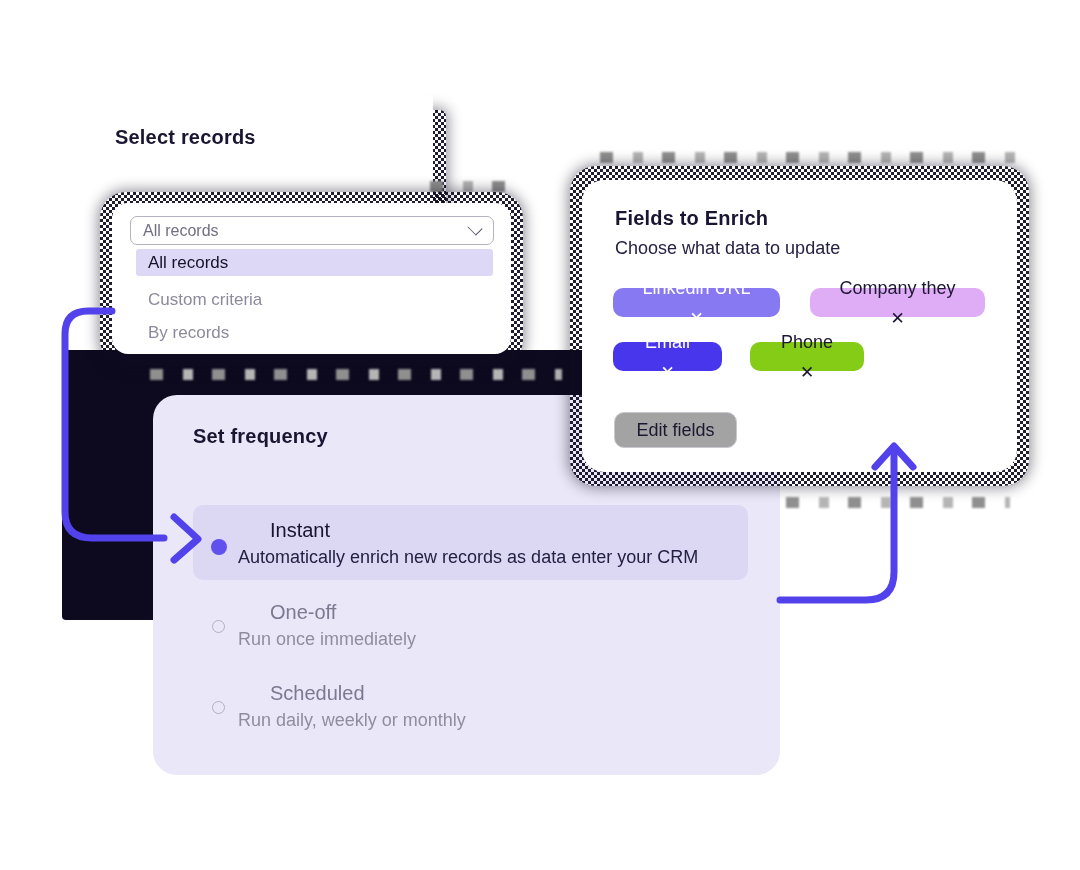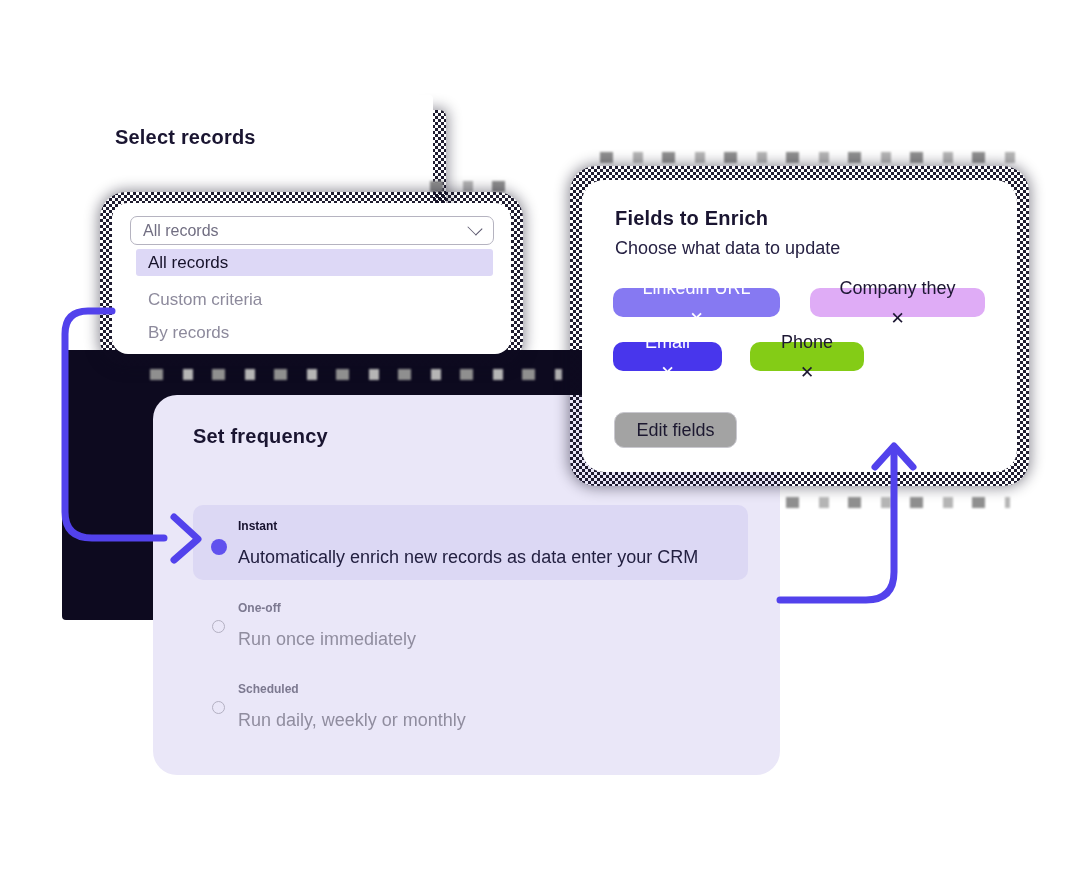--- a/index.html
+++ b/index.html
@@ -51,21 +51,21 @@
             border:1.5px solid #c9c8cf;border-radius:10px;background:#a3a3a3;display:flex;
             align-items:center;justify-content:center;font-size:18px;color:#1c1830;}
 
   
   .card-freq{left:153px;top:395px;width:627px;height:380px;background:#eae7f8;border-radius:24px;}
   .freq-row-hl{position:absolute;left:40px;top:110px;width:555px;height:75px;
                background:#dcd8f4;border-radius:10px;}
   .radio{position:absolute;border-radius:50%;box-sizing:border-box;}
   .radio.filled{width:16px;height:16px;background:#6051ee;}
   .radio.empty{width:13px;height:13px;border:1.5px solid #b3b0c2;background:transparent;}
-  .freq-label{position:absolute;font-size:12px;font-weight:700;color:#17122e;}
+  .freq-label{position:absolute;font-size:20px;font-weight:400;color:#17122e;margin-left:32px;}
   .freq-desc{position:absolute;font-size:18px;color:#232041;}
   .muted .freq-label{color:#7c7990;}
   .muted .freq-desc{color:#908d9f;}
 
   .arrows{position:absolute;inset:0;pointer-events:none;}
 </style>
 </head>
 <body>
 
 <div class="stage">

